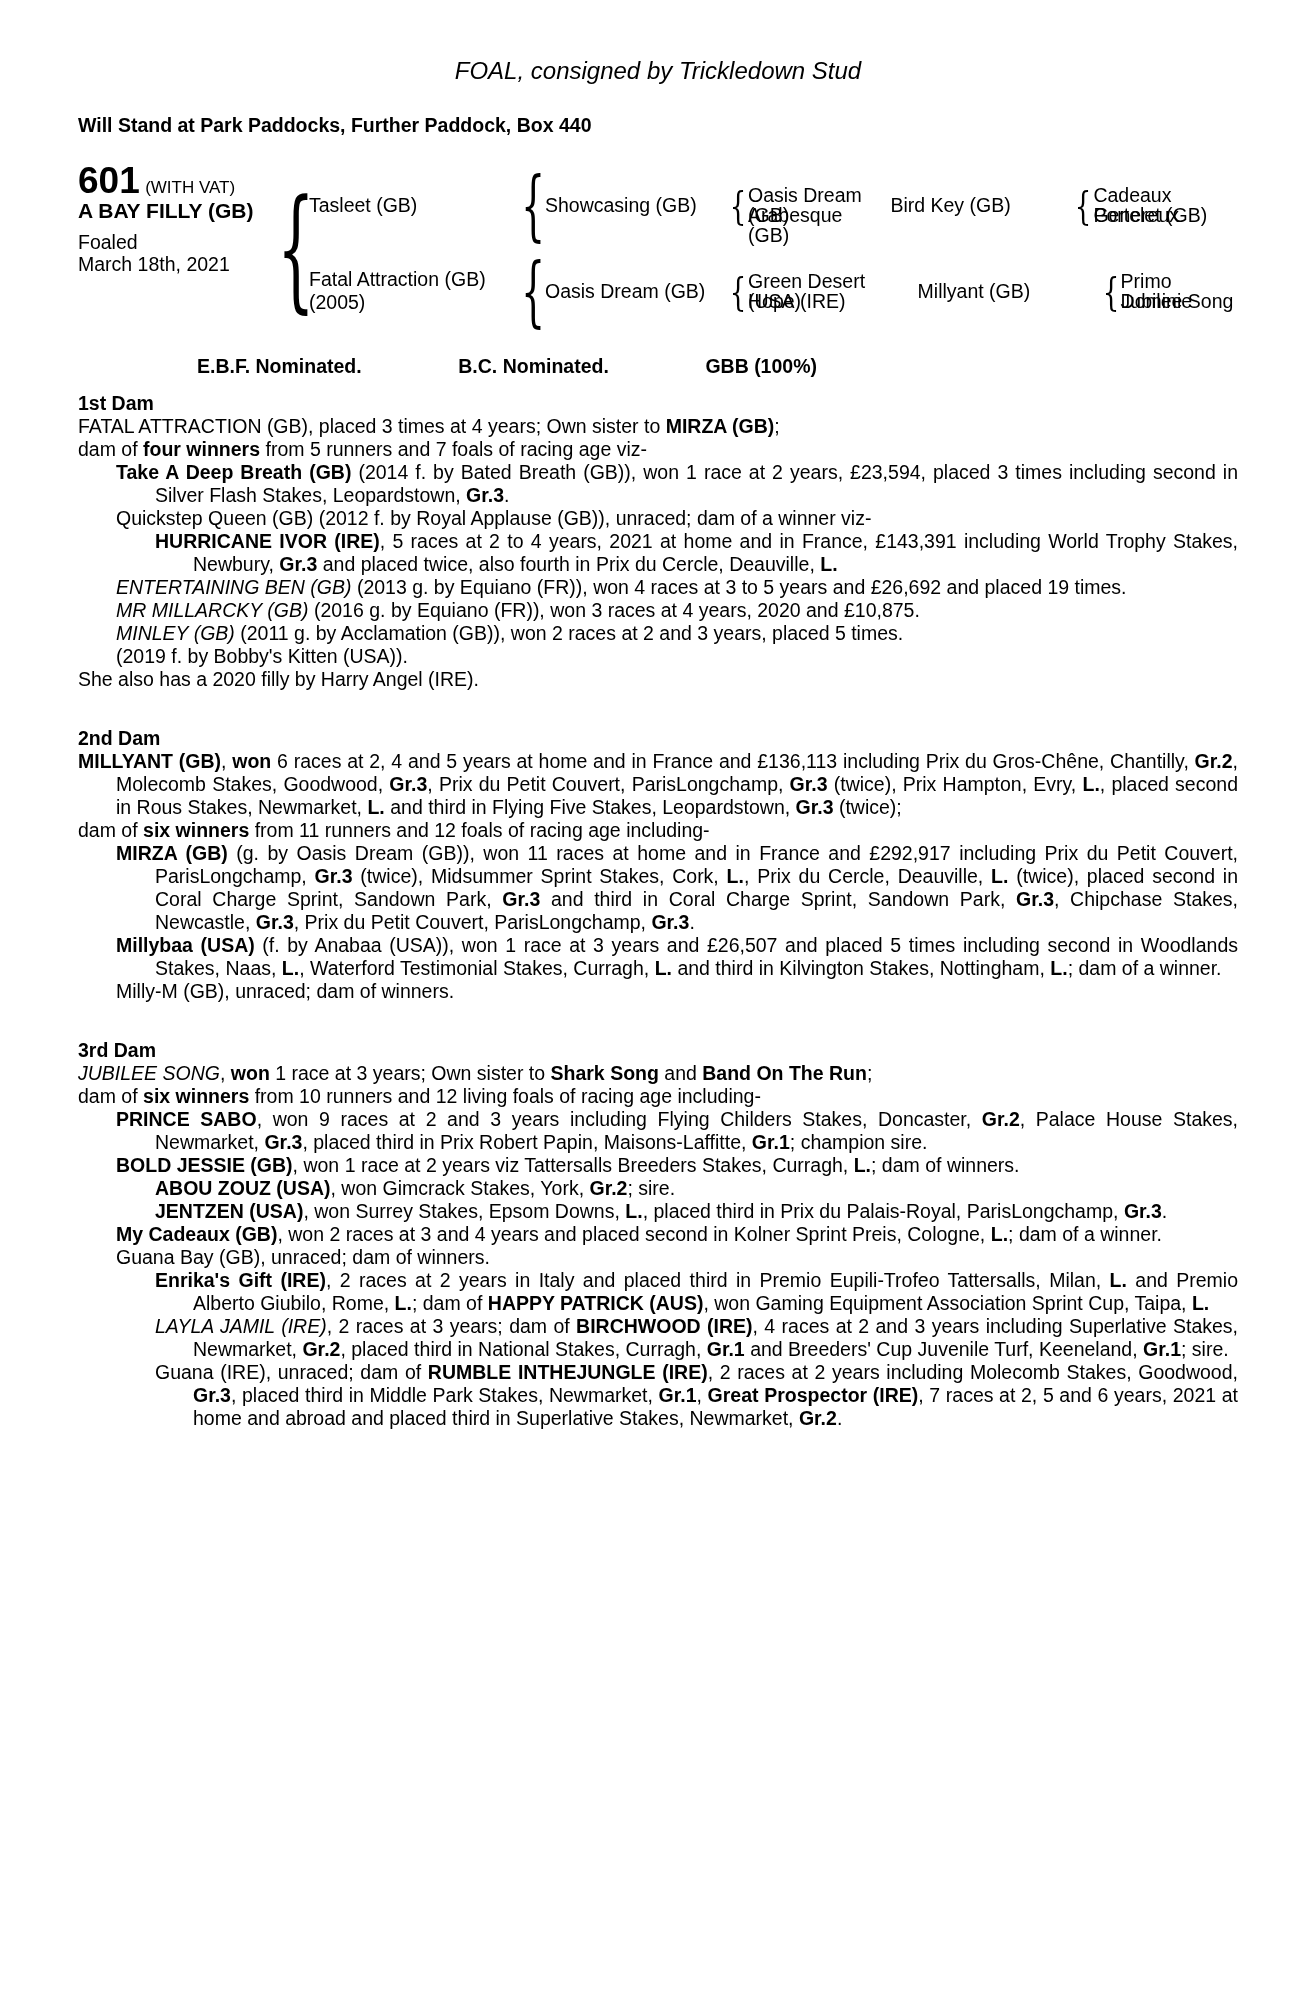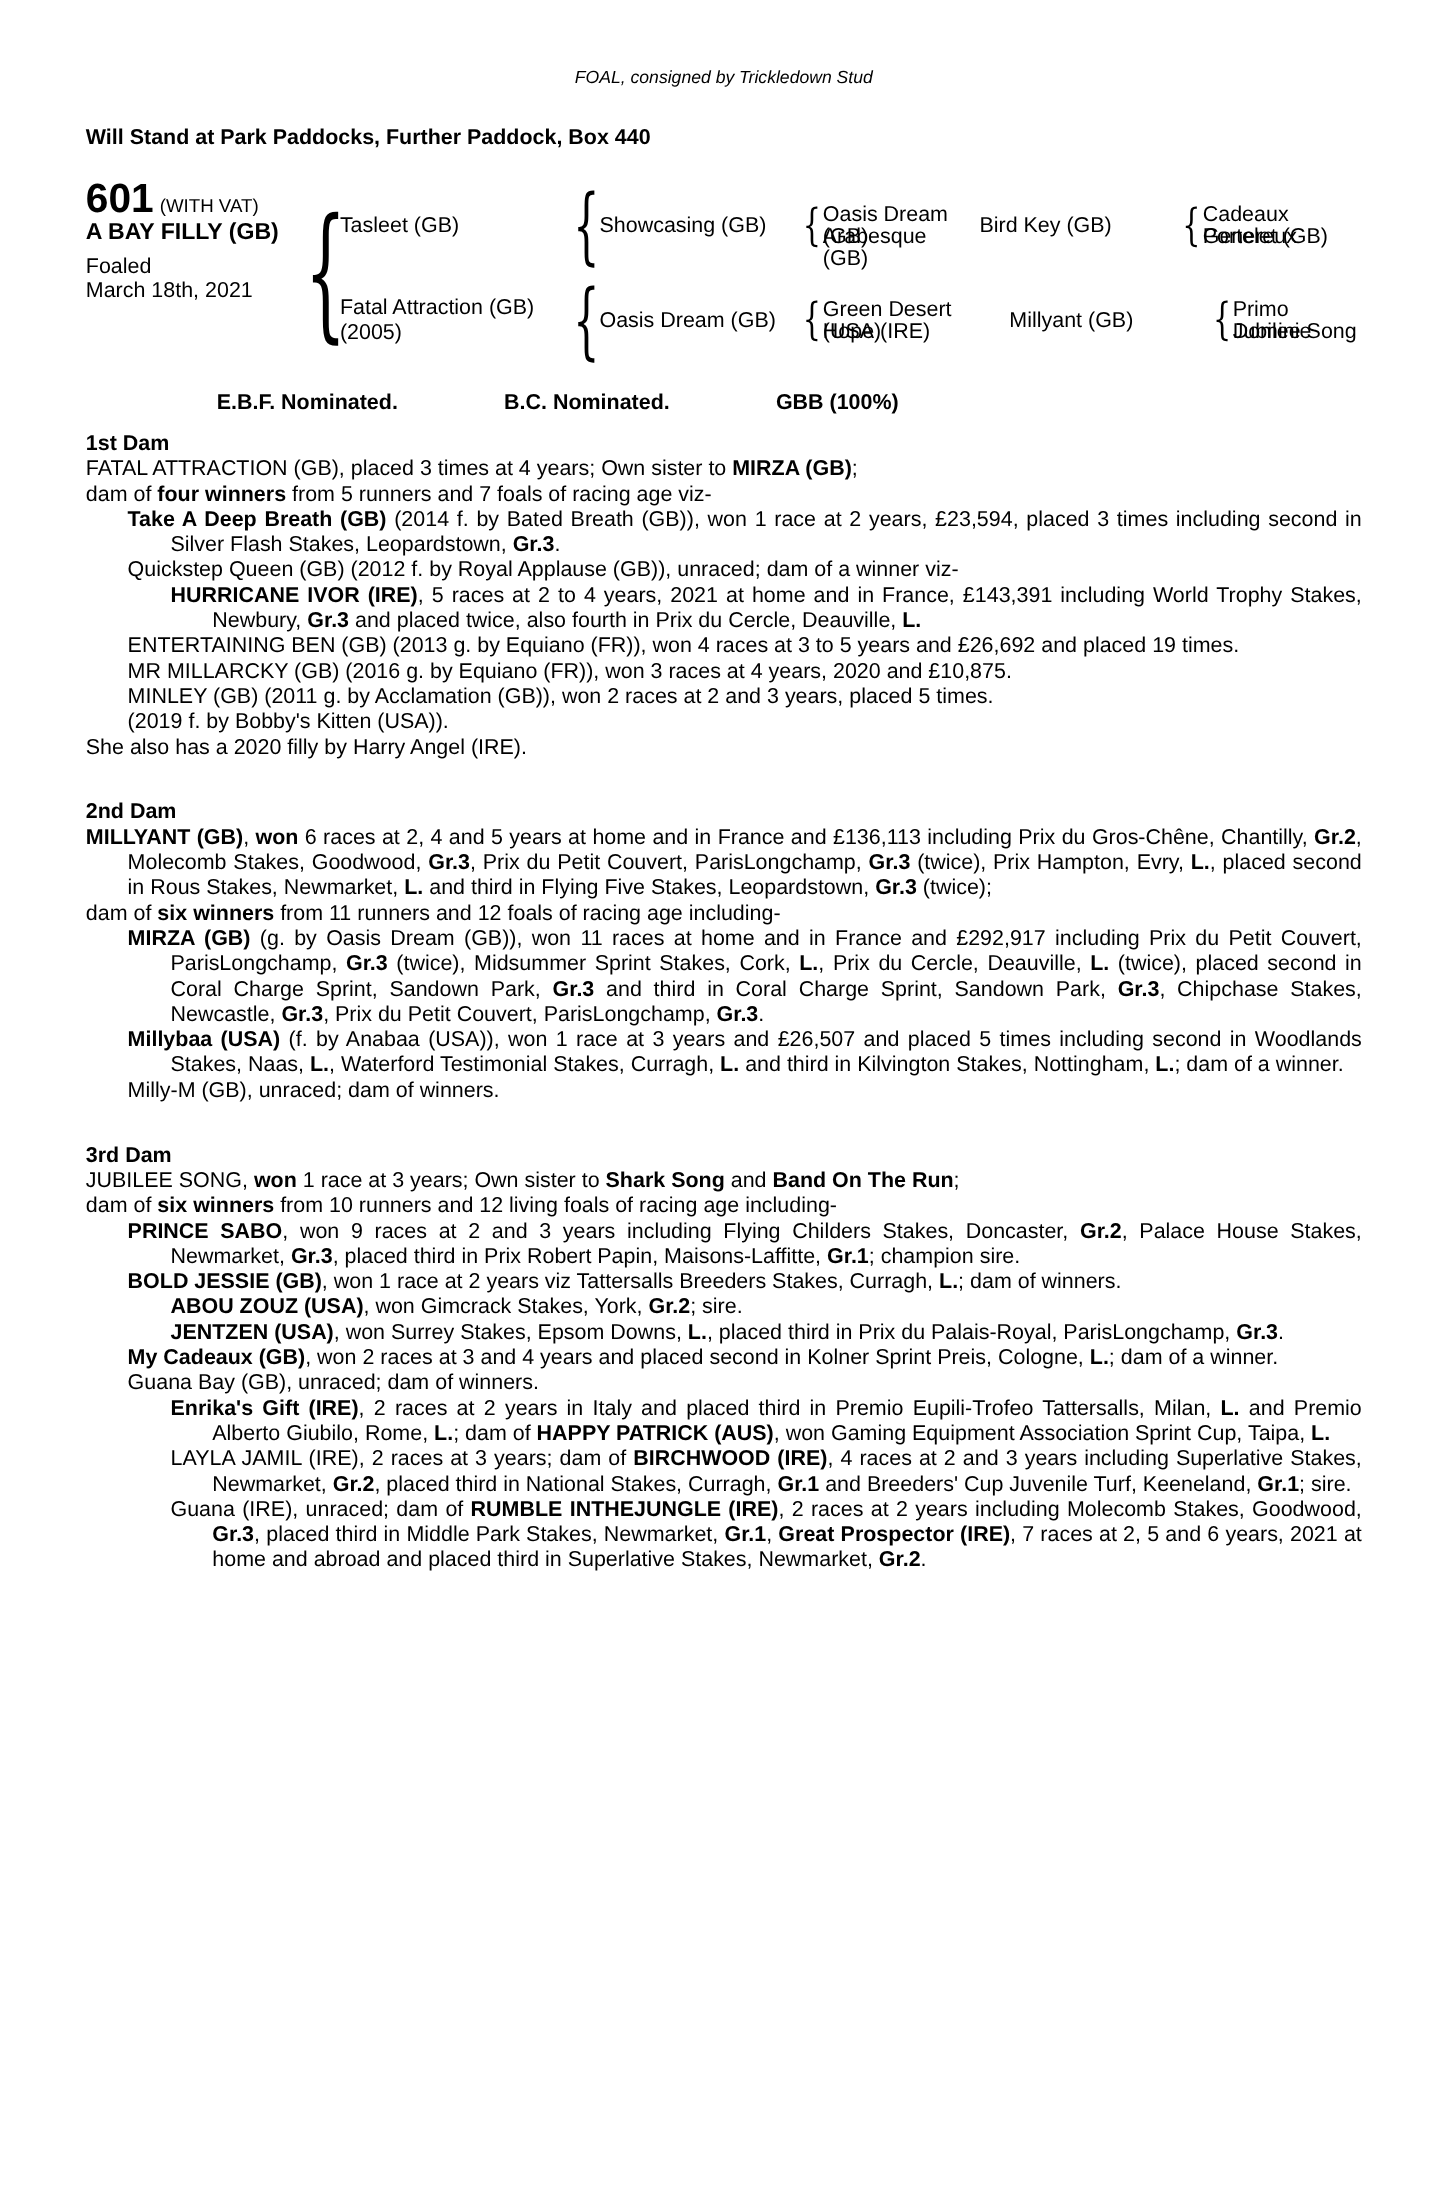--- a/index.html
+++ b/index.html
@@ -6,21 +6,21 @@
   html,body { background:#ffffff; }
   body {
     width:1314px; height:2000px; overflow:hidden;
     color:#000;
     font-family:"Liberation Sans", sans-serif;
     font-size:19.5px; line-height:23px;
   }
   .page { padding:56px 76px 0 78px; }
 
   .title {
-    text-align:center; font-style:italic; font-size:16px;
+    text-align:center; font-style:italic; font-size:24px;
     line-height:30px; margin-bottom:28px;
   }
   .stand { font-weight:bold; margin-bottom:30px; }
 
   
   .ped-row { display:flex; align-items:stretch; }
   .lot-info { width:205px; flex:none; padding-top:2px; }
   .lot-line { white-space:nowrap; }
   .lot-number { font-size:37px; font-weight:bold; }
   .lot-vat { font-size:17px; }
@@ -52,21 +52,21 @@
   }
 
   
   .dam-heading { font-weight:bold; margin-top:36px; }
   #sections .dam-heading:first-child { margin-top:14px; }
   .para { text-align:justify; }
   .ind0 { padding-left:38px;  text-indent:-38px; }
   .ind1 { padding-left:77px;  text-indent:-39px; }
   .ind2 { padding-left:115px; text-indent:-38px; }
   .b { font-weight:bold; }
-  .i { }
+  .i { font-style:italic; }
 </style>
 </head>
 <body>
 
 <div class="page">
 
   <div class="title">FOAL, consigned by Trickledown Stud</div>
 
   <div class="stand">Will Stand at Park Paddocks, Further Paddock, Box 440</div>
 

